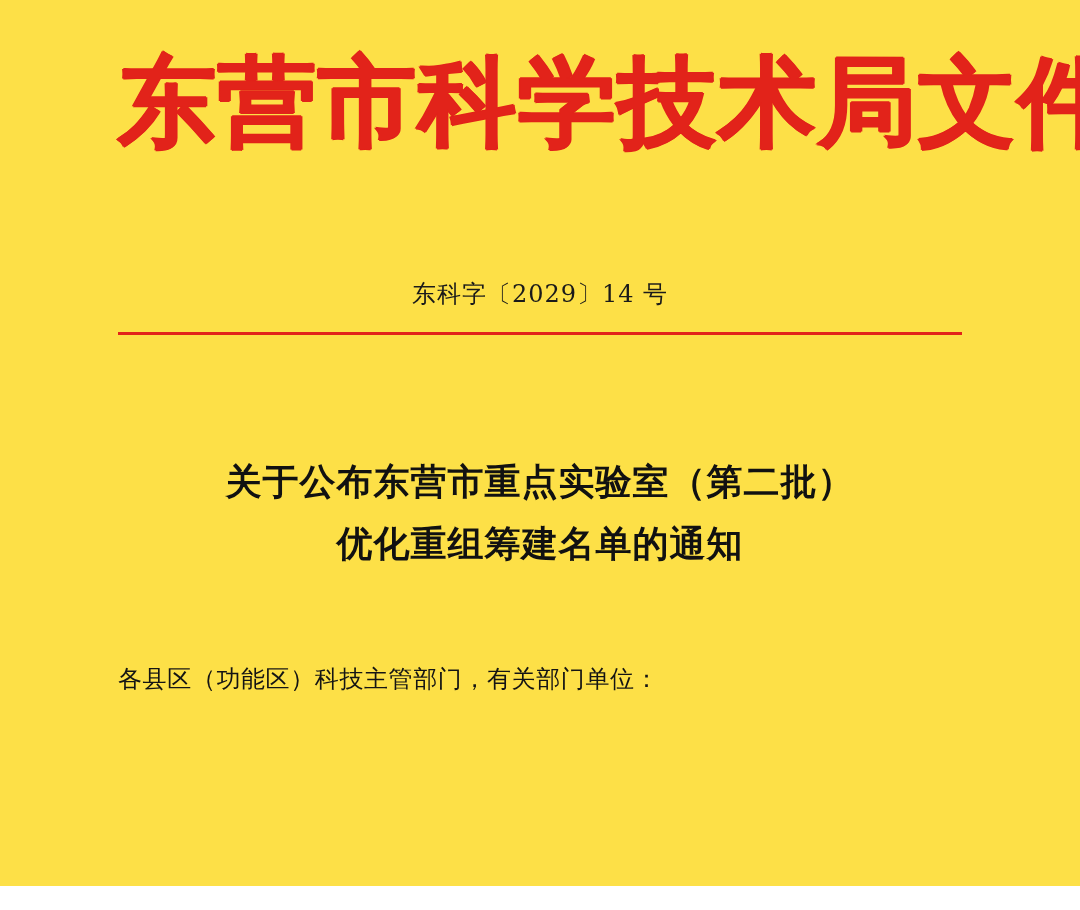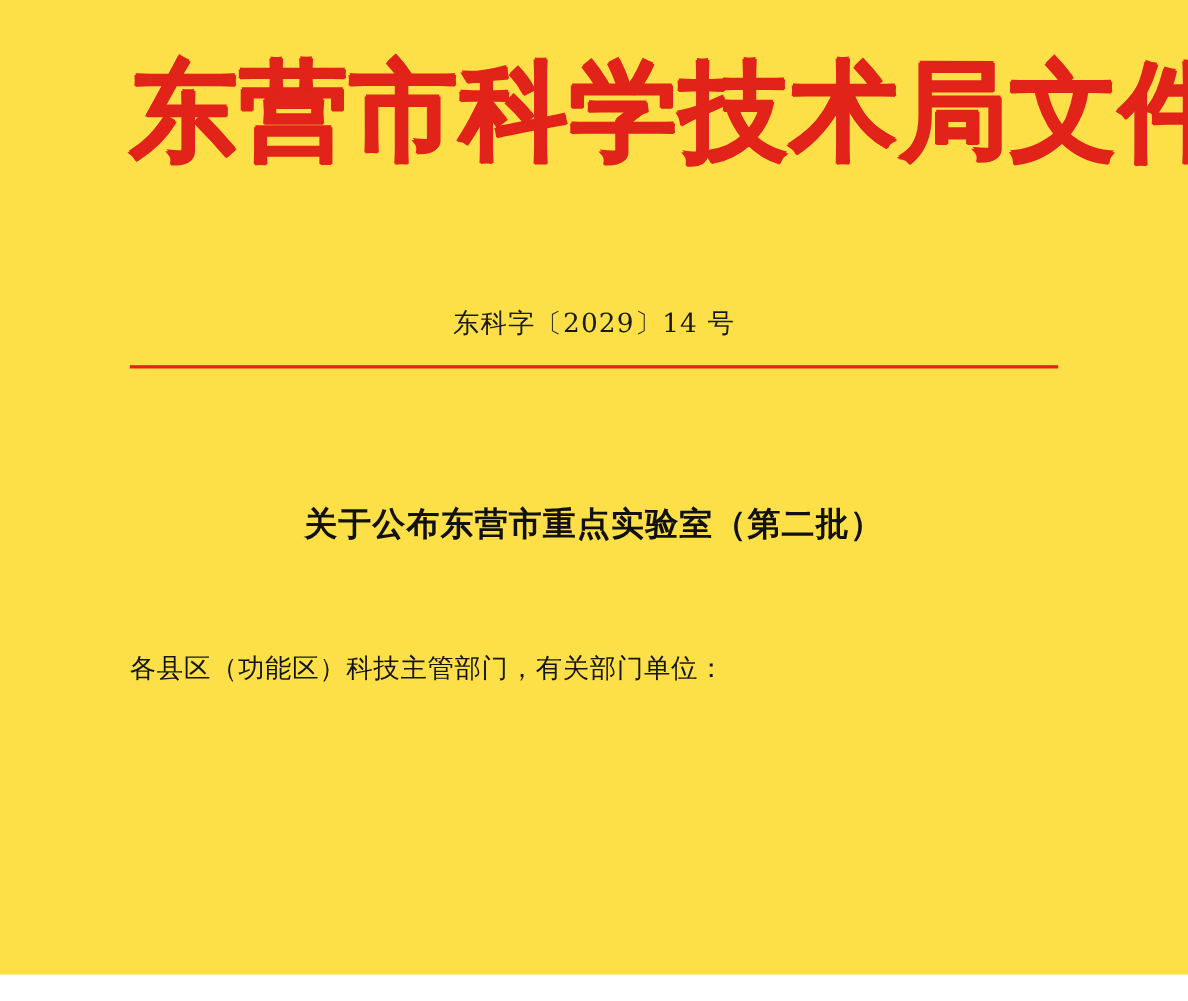--- a/index.html
+++ b/index.html
@@ -50,21 +50,21 @@
   .red-rule {
     margin: 22px 0 0 0;
     height: 3px;
     background: #e2231a;
     border: 0;
   }
   .doc-title {
     margin: 0;
     padding-top: 116px;
     text-align: center;
-    font-size: 30px;
+    font-size: 36px;
     font-weight: 700;
     line-height: 1.72;
     letter-spacing: 1px;
     color: #111111;
   }
   .doc-title .line {
     display: block;
   }
   .salutation {
     margin: 0;
@@ -92,18 +92,19 @@
 <div class="page">
 
   <h1 class="masthead">东营市科学技术局文件</h1>
 
   <p class="doc-number">东科字〔2029〕14 号</p>
 
   <hr class="red-rule">
 
   <h2 class="doc-title">
     <span class="line">关于公布东营市重点实验室（第二批）</span>
+    <span class="line">优化重组筹建名单的通知</span>
   </h2>
 
   <p class="salutation">各县区（功能区）科技主管部门，有关部门单位：</p>
 
 
 </div>
 
 </body></html>

